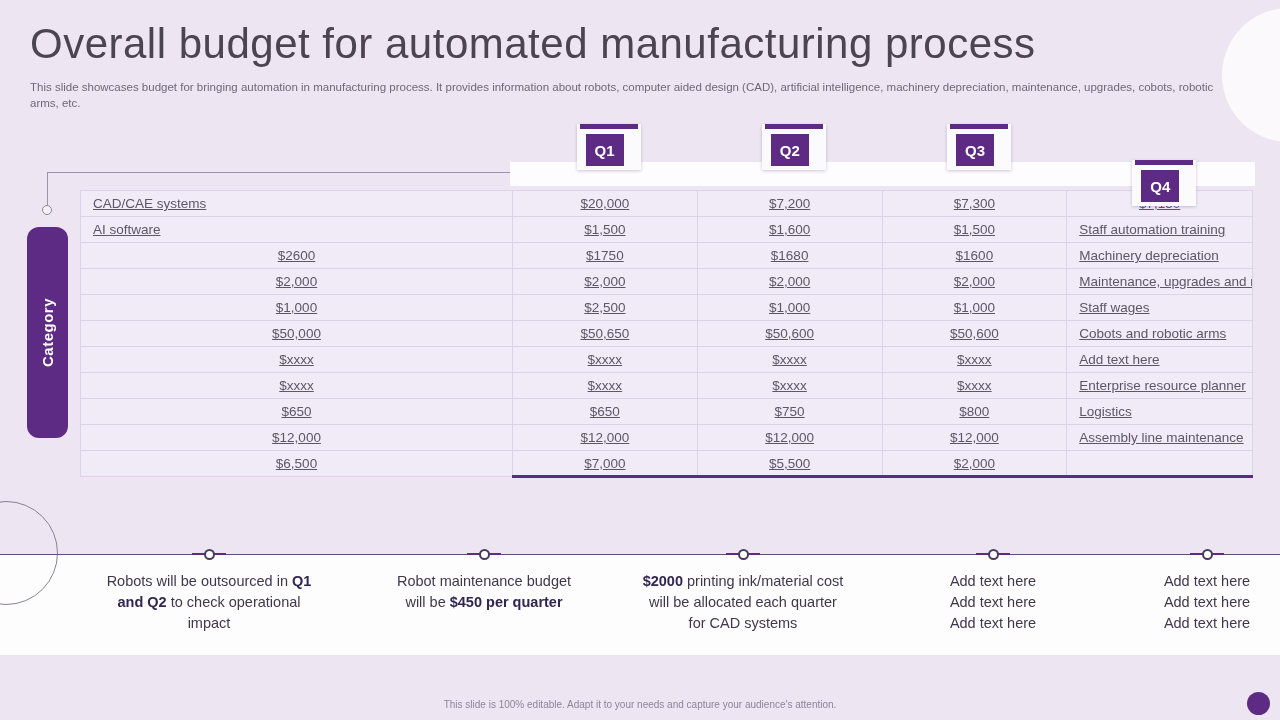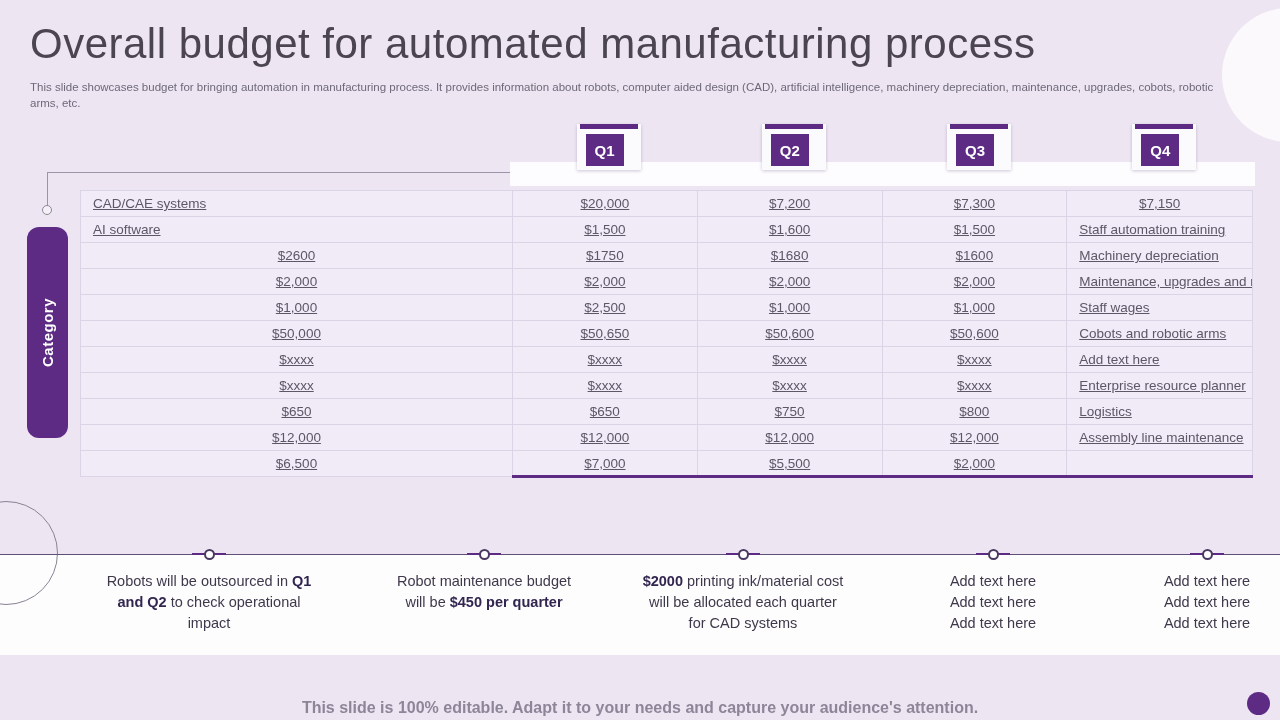--- a/index.html
+++ b/index.html
@@ -46,21 +46,21 @@
   .timeline{position:absolute;left:0;top:554px;width:1280px;height:1px;background:#5F4E75;}
   .t-node-bar{position:absolute;top:553px;width:34px;height:2px;background:#5E2B84;}
   .t-node-dot{position:absolute;top:549px;width:11px;height:11px;border-radius:50%;background:#fff;
               border:2px solid #4A3960;box-sizing:border-box;}
 
   .callout{position:absolute;top:571px;text-align:center;font-size:14.5px;line-height:1.45;color:#3F384B;}
   .callout b{color:#322650;font-weight:bold;}
 
   .footnote{position:absolute;right:68px;top:668px;font-size:12.5px;color:#564F60;}
   .footnote b{color:#3A3342;}
-  .bottom-note{position:absolute;left:0;right:0;top:699px;text-align:center;font-size:16px;color:#8D8698;font-weight:bold;}
+  .bottom-note{position:absolute;left:0;right:0;top:699px;text-align:center;font-size:10px;color:#8D8698;}
   .circle-br{position:absolute;left:1247px;top:692px;width:23px;height:23px;border-radius:50%;background:#5E2B84;}
 </style>
 </head>
 <body>
 
 <div class="slide">
   <div class="circle-tr"></div>
 
   <h1 class="title">Overall budget for automated manufacturing process</h1>
   <p class="subtitle">This slide showcases budget for bringing automation in manufacturing process. It provides information about robots, computer aided design (CAD), artificial intelligence, machinery depreciation, maintenance, upgrades, cobots, robotic arms, etc.</p>
@@ -78,21 +78,21 @@
         <div class="q-square">
           <span class="q-label">Q2</span>
         </div>
       </div>
       <div class="q-badge" style="left: 947.125px;">
         <div class="q-bar"></div>
         <div class="q-square">
           <span class="q-label">Q3</span>
         </div>
       </div>
-      <div class="q-badge" style="left: 1132.38px;">
+      <div class="q-badge" style="left: 1132.38px; margin-top: 36px;">
         <div class="q-bar"></div>
         <div class="q-square">
           <span class="q-label">Q4</span>
         </div>
       </div>
     </div>
 
   <div class="connector-h"></div>
   <div class="connector-v"></div>
   <div class="connector-dot"></div>

